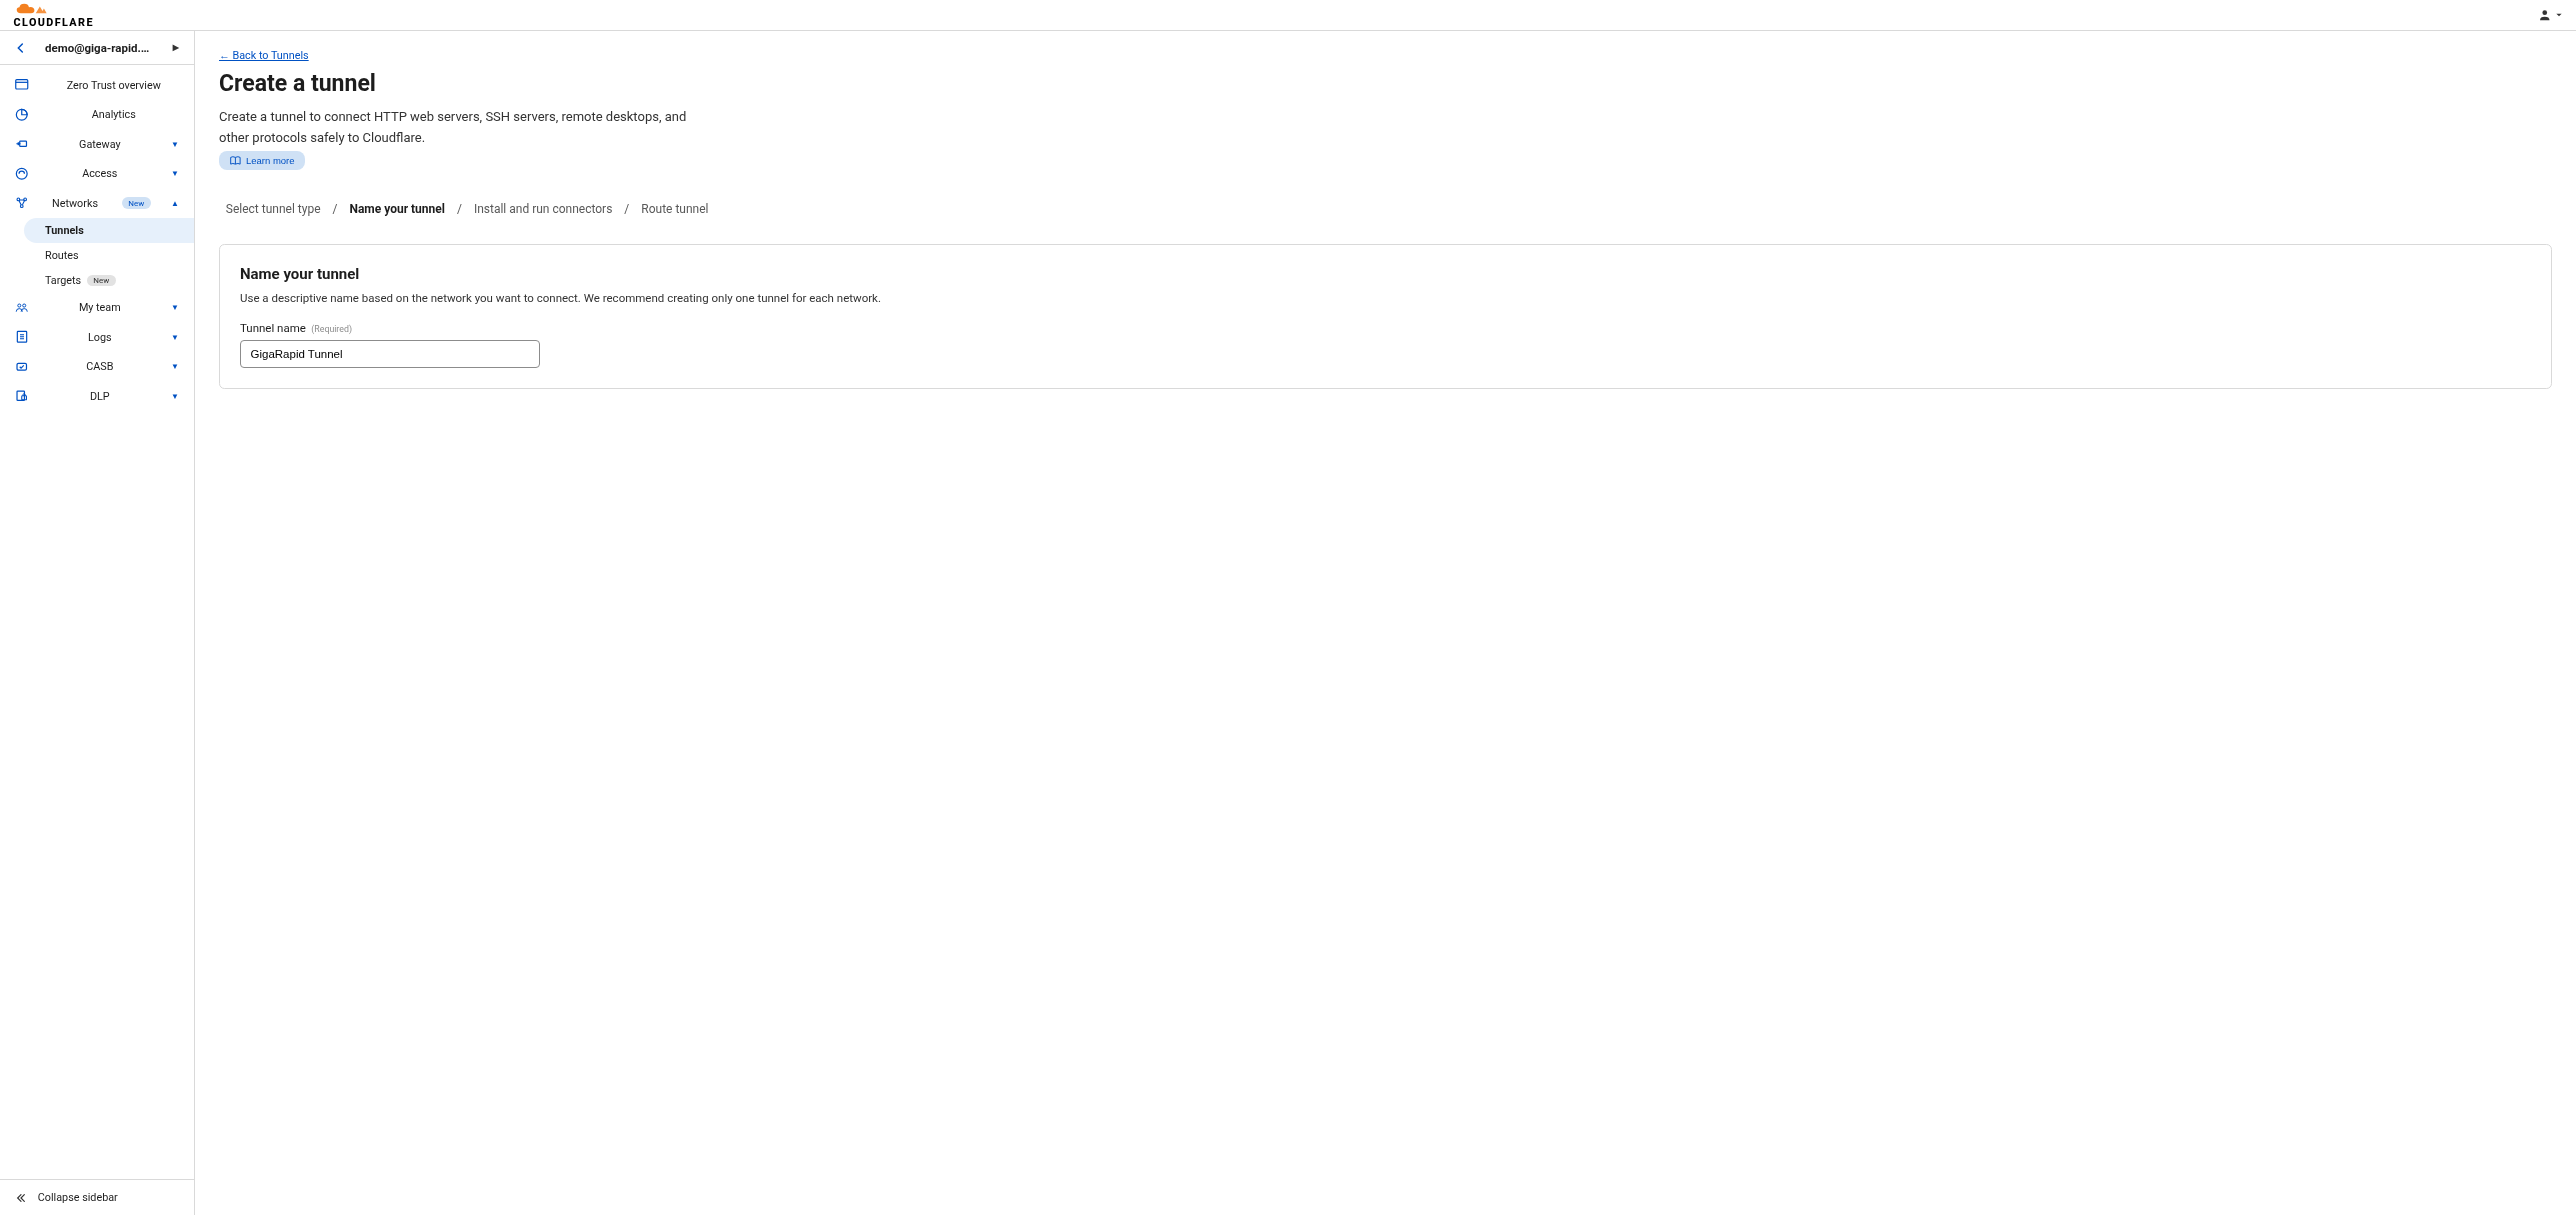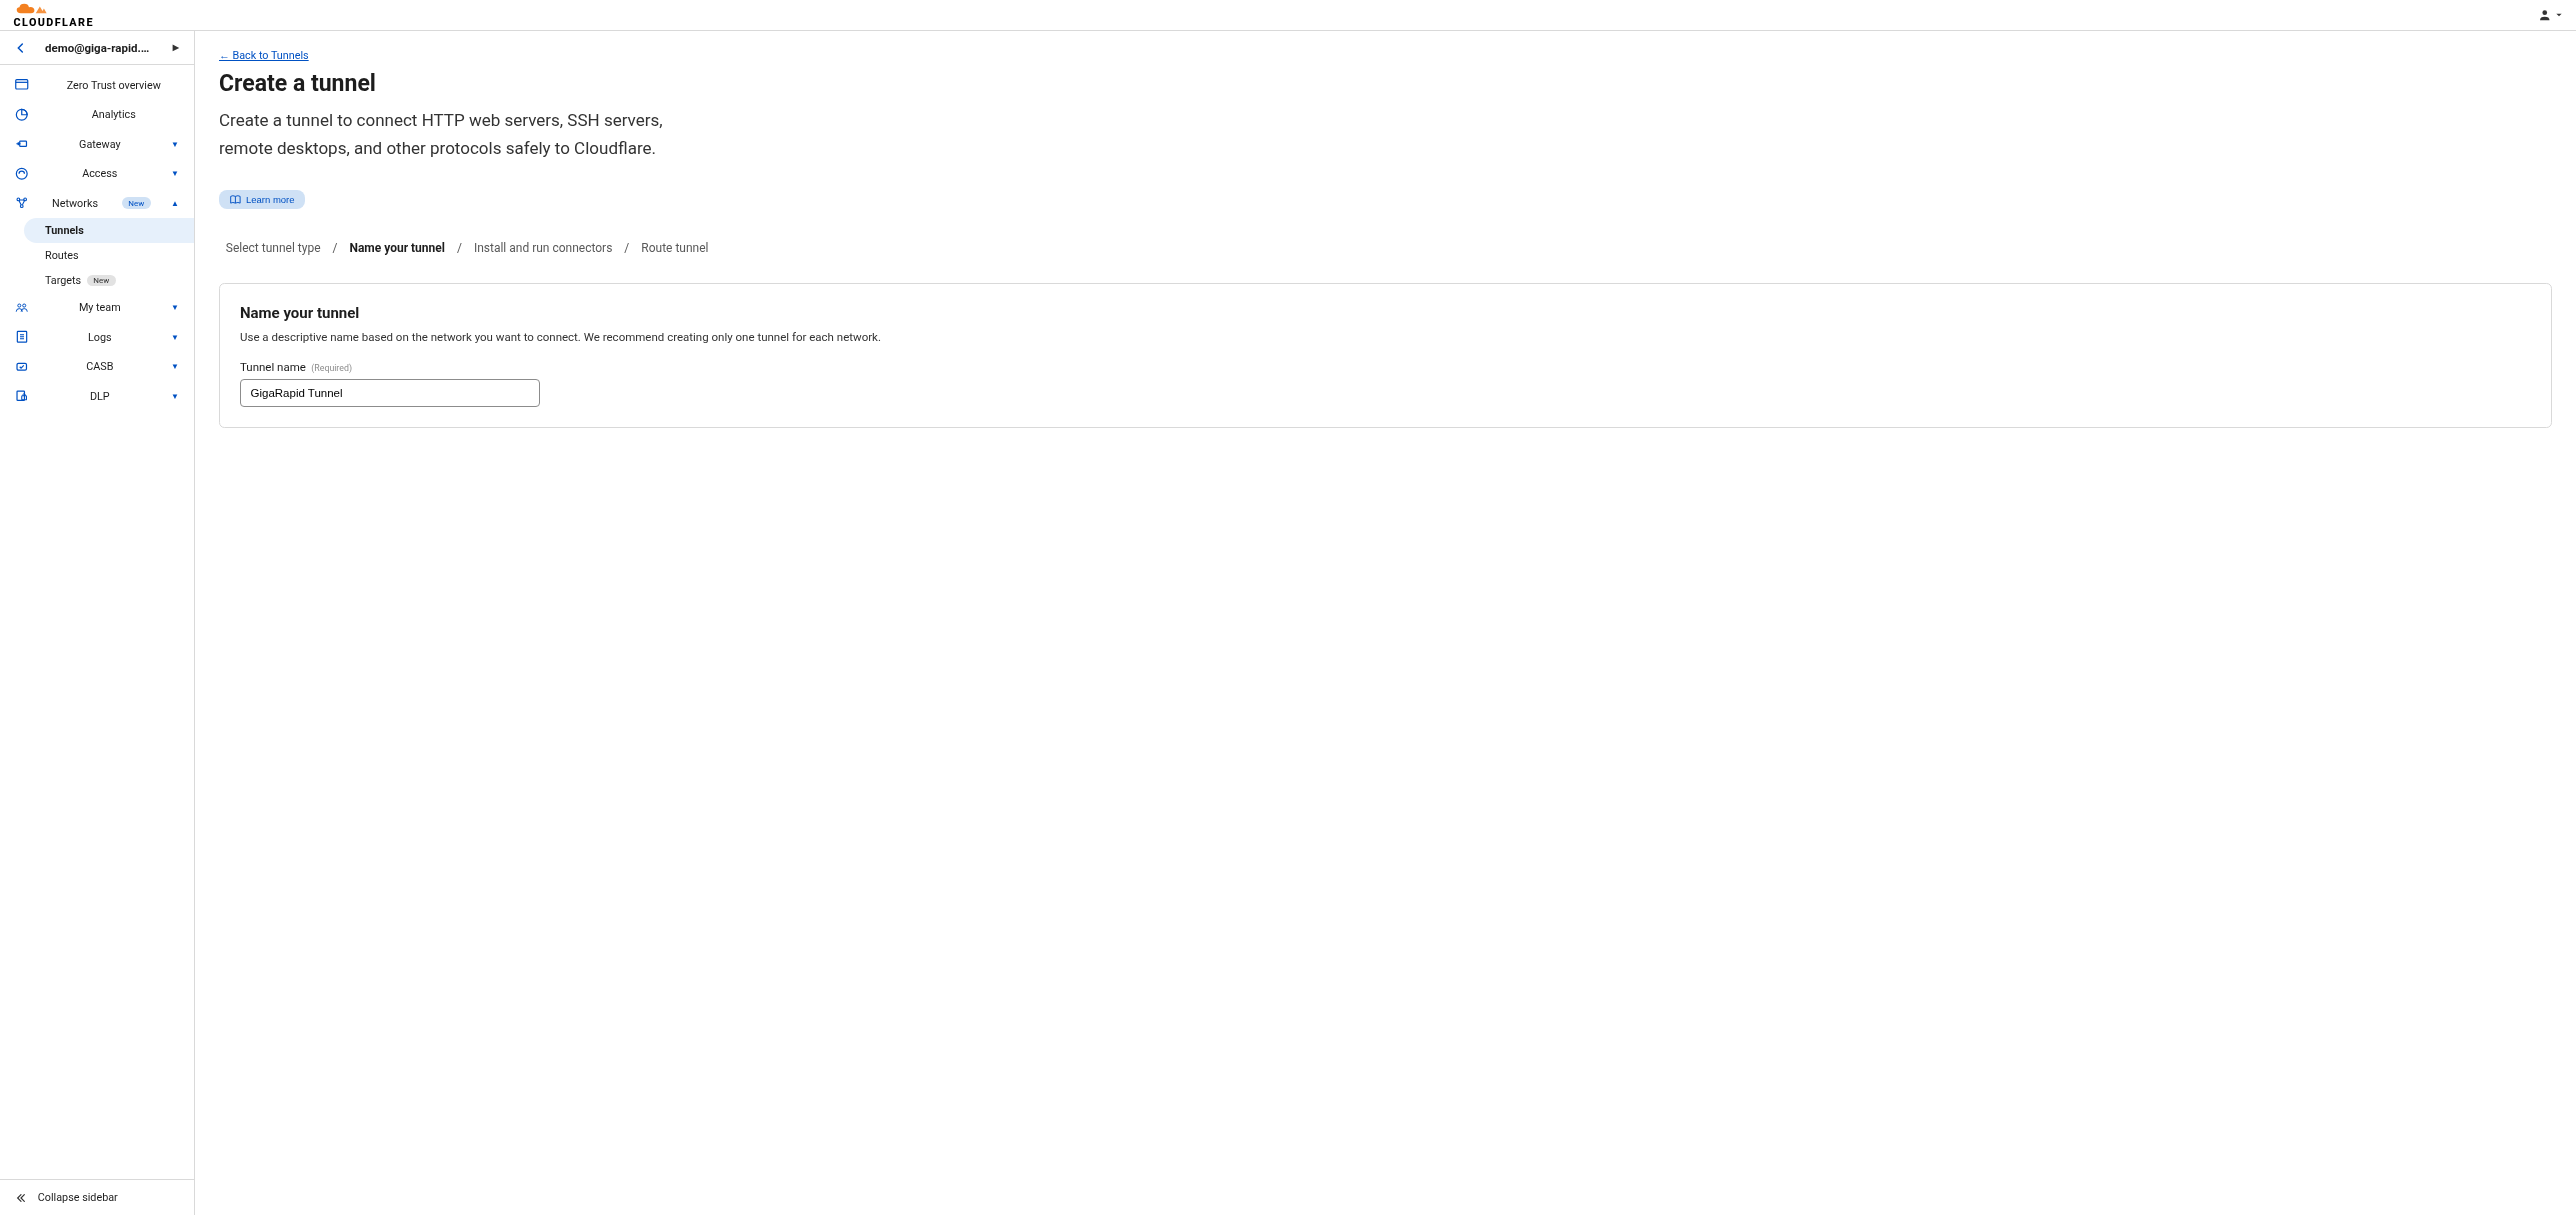--- a/index.html
+++ b/index.html
@@ -95,21 +95,21 @@
     
     .back-link {
       color: #0051c3;
       text-decoration: underline;
       font-size: 10.8px;
       cursor: pointer;
       display: inline-block;
       margin-bottom: 8px;
     }
     .page-title { font-size: 23px; font-weight: 700; margin-bottom: 10.8px; }
-    .page-desc { font-size: 17px; color: #333; max-width: 486px; line-height: 1.6; margin-bottom: 28px; }
+    .page-desc { font-size: 13px; color: #333; max-width: 486px; line-height: 1.6; margin-bottom: 2px; }
     
     .learn-more {
       display: inline-flex;
       align-items: center;
       gap: 5.4px;
       background: #cfe1f5;
       color: #0051c3;
       border: none;
       border-radius: 8px;
       padding: 4px 10.8px;

